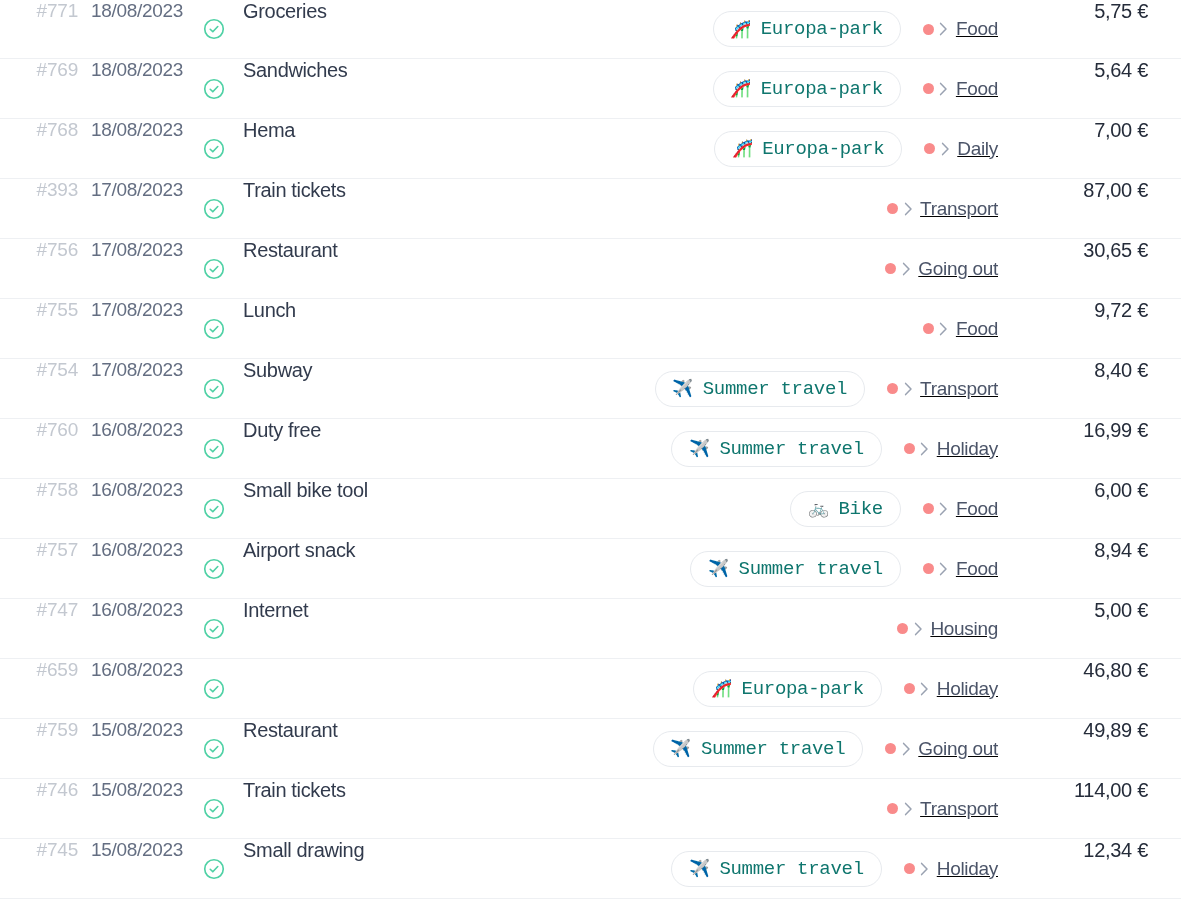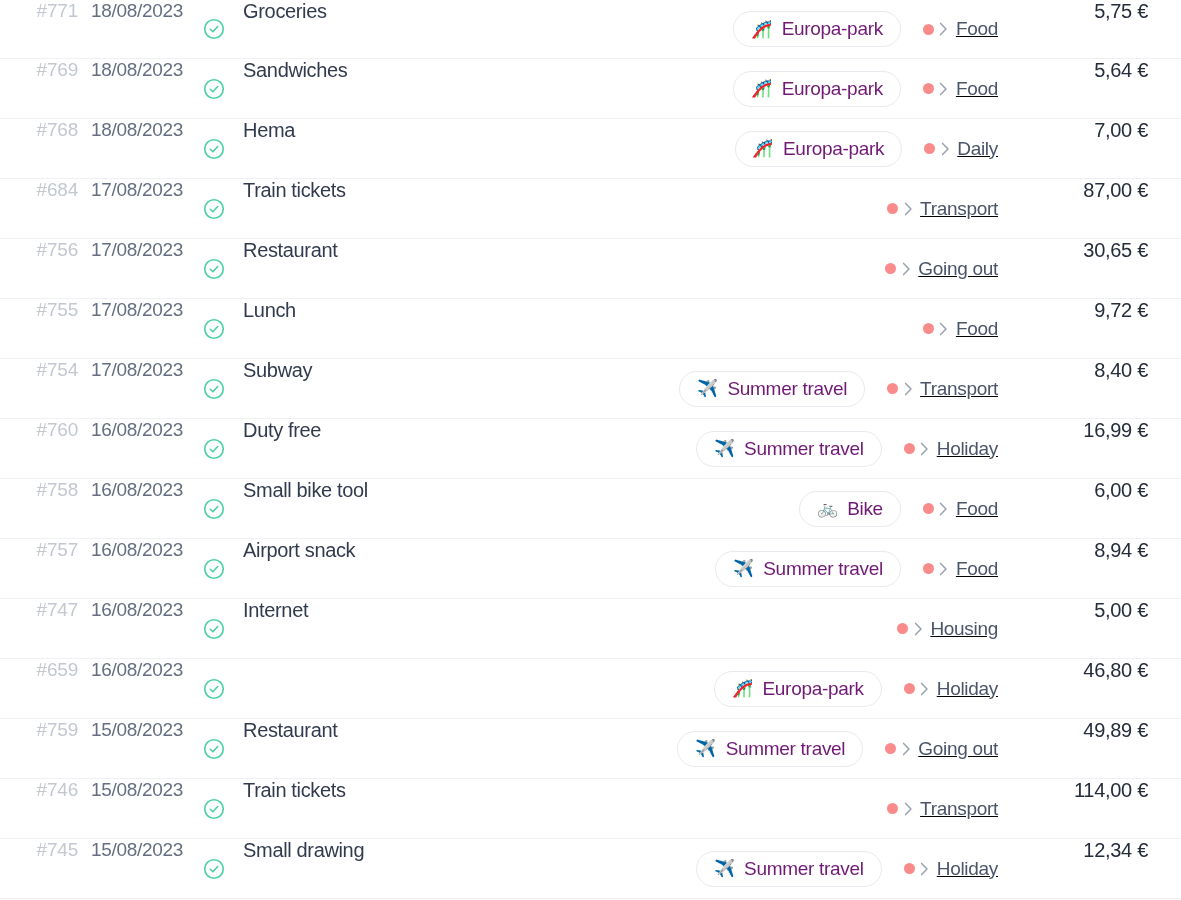--- a/index.html
+++ b/index.html
@@ -94,22 +94,23 @@
     box-sizing: border-box;
     white-space: nowrap;
   }
   .tag-emoji {
     font-size: 17px;
     line-height: 1;
     font-family: "DejaVu Sans", sans-serif;
   }
   .tag-label {
     font-size: 19px;
-    color: #701a75;
+    color: #0f766e;
     letter-spacing: -0.3px;
+    font-family: Liberation Mono, monospace;
   }
 
   .category {
     display: inline-flex;
     align-items: center;
     gap: 0;
     white-space: nowrap;
     padding-left: 22px;
     text-decoration: underline;
   }
@@ -246,21 +247,21 @@
               <path d="M1.6 1.4 L7 7 L1.6 12.6" stroke="#9aa2b1" stroke-width="1.5" stroke-linecap="round" stroke-linejoin="round"></path>
             </svg>
           </span>
           <span class="cat-name">Daily</span>
         </div>
       </div>
       <div class="cell-amount">7,00 €</div>
     </div>
     <div class="txn-row">
       <div class="row-gutter"></div>
-      <div class="cell-id">#684</div>
+      <div class="cell-id">#393</div>
       <div class="cell-date">17/08/2023</div>
       <div class="cell-status">
         <span>
           <svg class="check-circle" viewBox="0 0 24 24" fill="none" aria-hidden="true">
             <circle cx="12" cy="12" r="10.1" stroke="#4fd1a5" stroke-width="1.8"></circle>
             <path d="M7.9 12.3 L10.7 15.0 L16.1 9.3" stroke="#4fd1a5" stroke-width="1.8" stroke-linecap="round" stroke-linejoin="round"></path>
           </svg>
         </span>
       </div>
       <div class="cell-desc">Train tickets</div>

